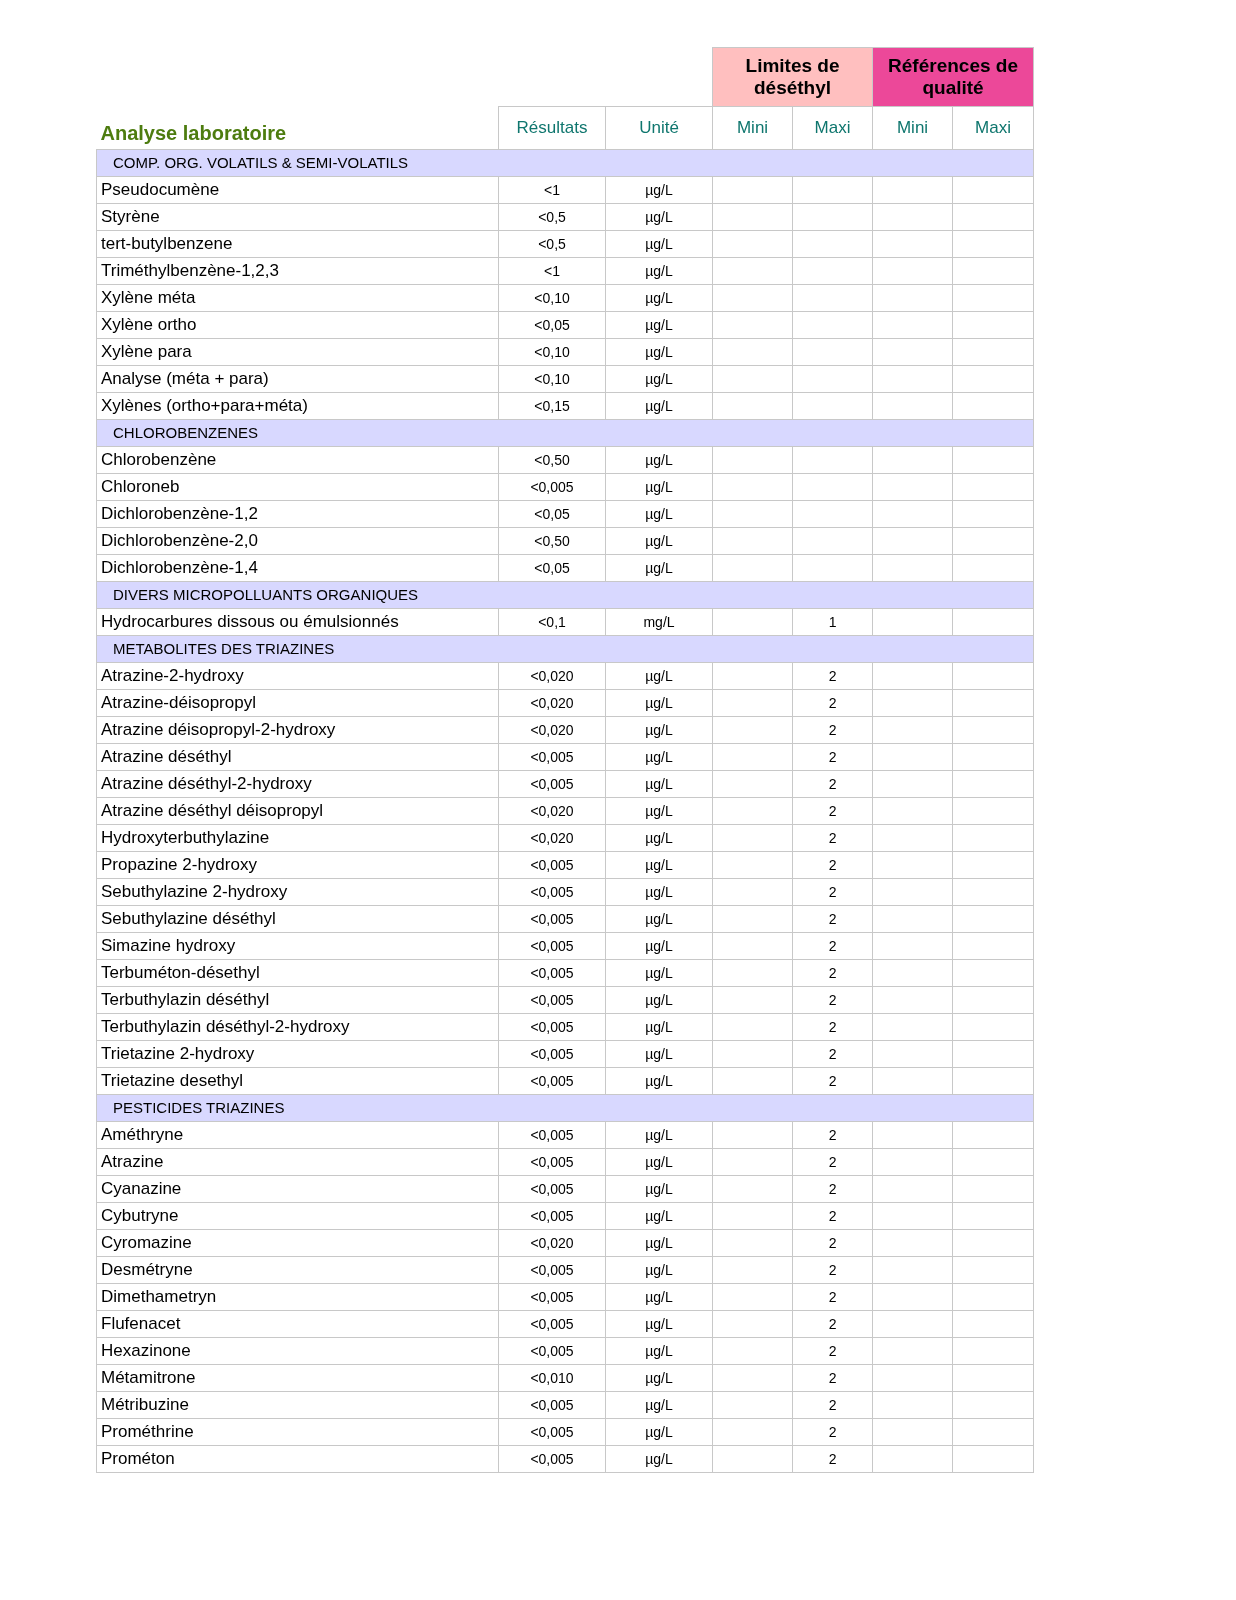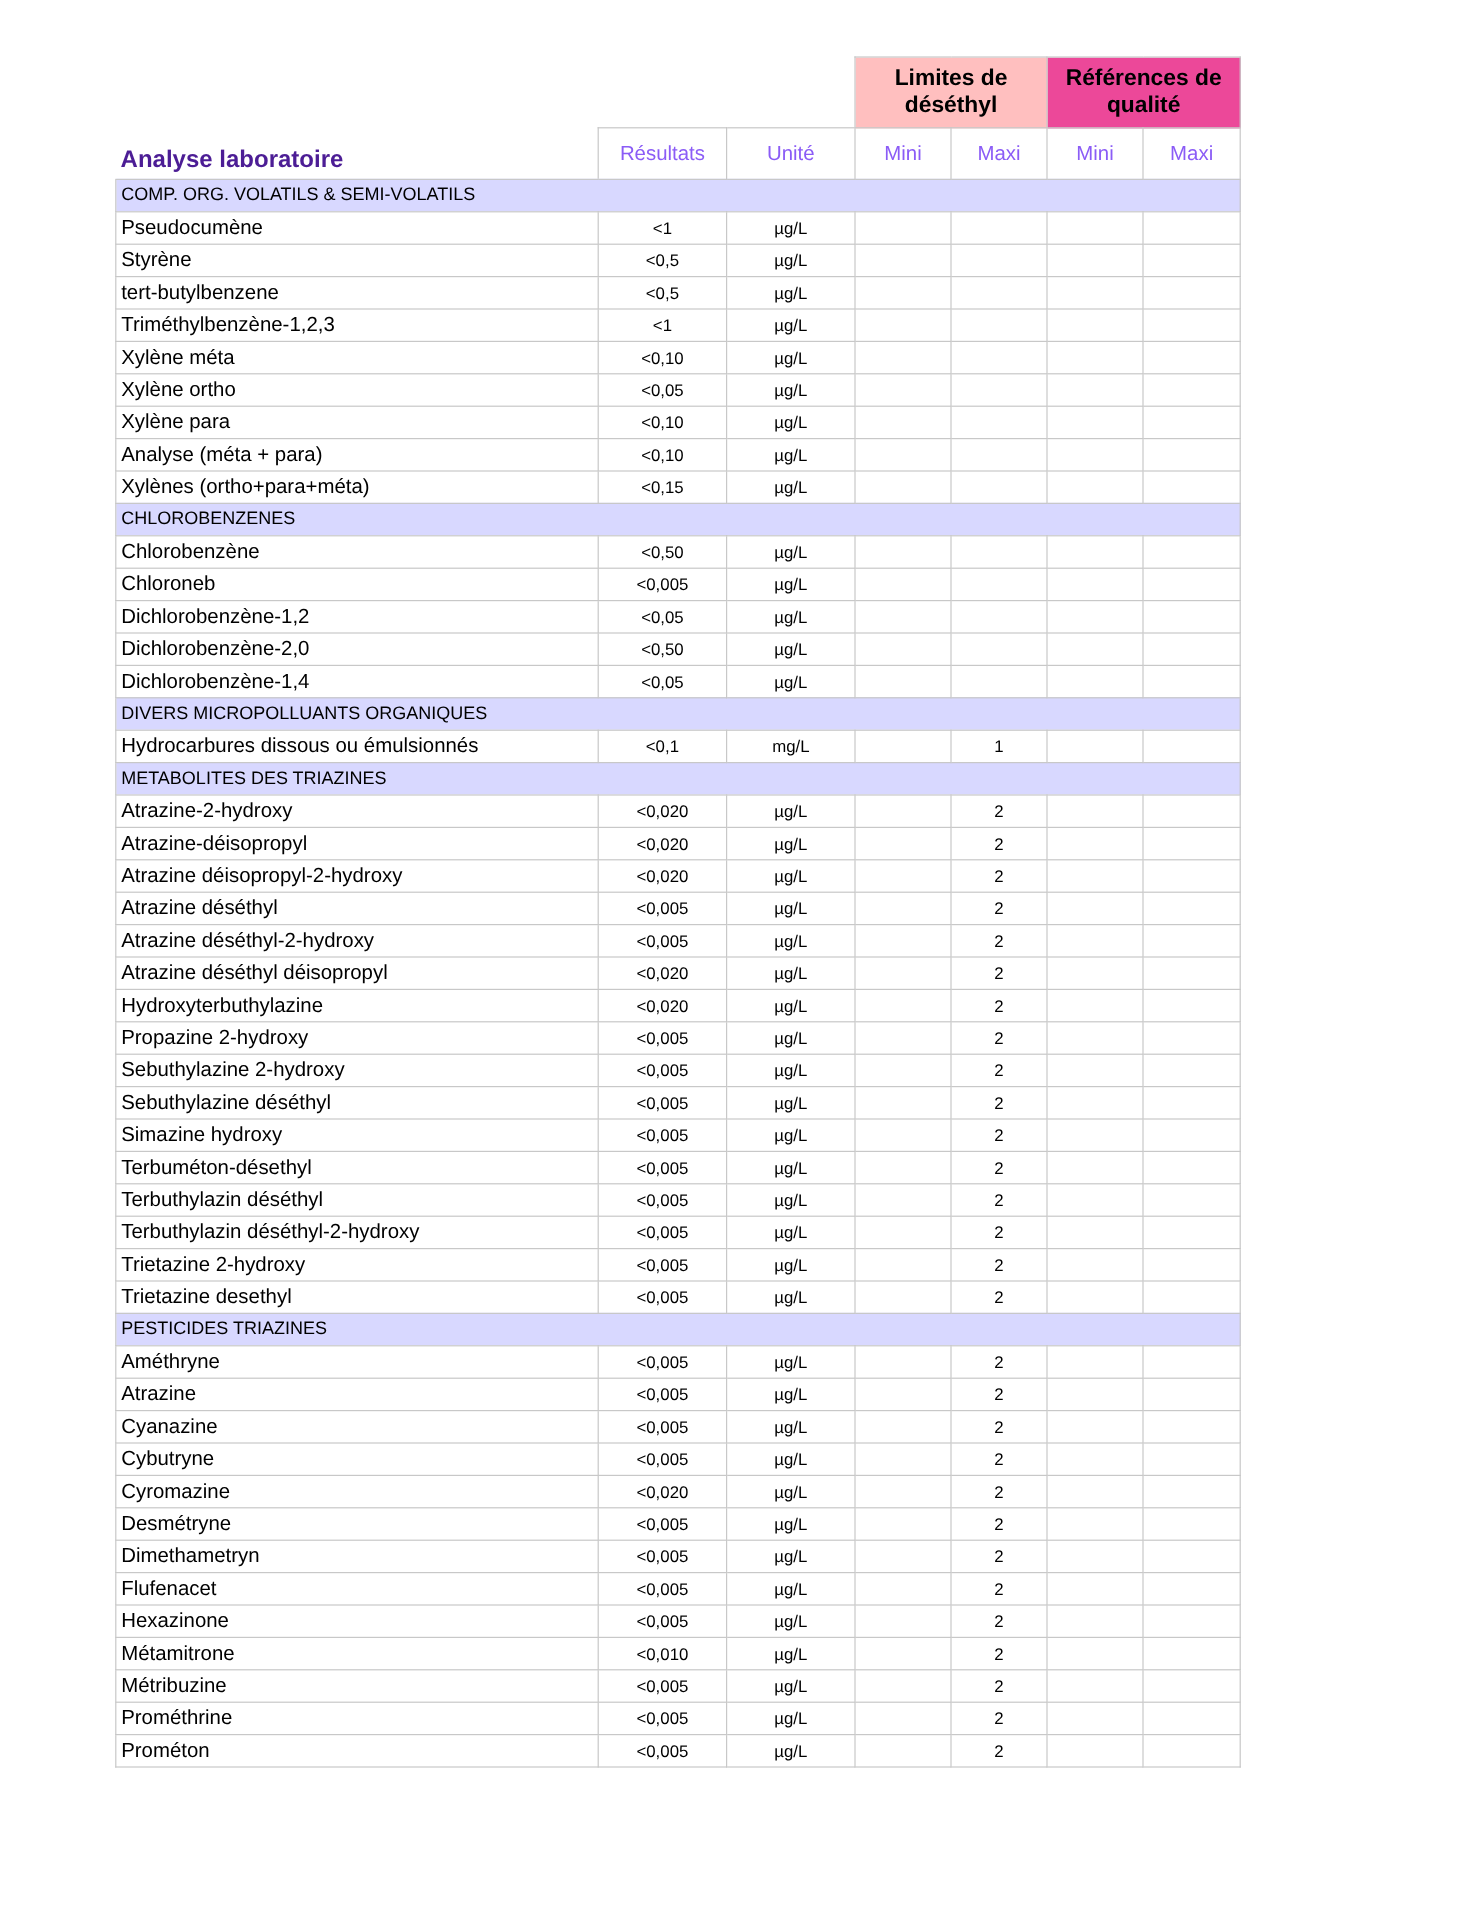--- a/index.html
+++ b/index.html
@@ -11,23 +11,23 @@
   col.c-unit { width: 107px; }
   col.c-lqmin { width: 80px; }
   col.c-lqmax { width: 80px; }
   col.c-rqmin { width: 80px; }
   col.c-rqmax { width: 81px; }
   td, th { padding: 0; border: 1px solid #c8c8c8; }
   tr.top-head th { height: 58px; font-weight: bold; font-size: 19px; line-height: 22px; text-align: center; }
   tr.top-head th.blank { border: none; background: transparent; }
   th.lq { background: #ffbfbf; border-color: #c8c8c8; }
   th.rq { background: #ec4899; border-color: #c8c8c8; }
-  tr.sub-head th { height: 38px; font-weight: normal; font-size: 17px; color: #8b5cf6; text-align: center; vertical-align: middle; }
-  tr.sub-head th.title { border: none; border-bottom: 1px solid #c8c8c8; text-align: left; font-weight: bold; font-size: 20px; color: #4c1d95; padding-left: 4px; vertical-align: bottom; padding-bottom: 4px; }
-  tr.section td { background: #d8d8ff; height: 26px; font-size: 15px; padding-left: 4px; border-left: 1px solid #c8c8c8; border-right: 1px solid #c8c8c8; }
+  tr.sub-head th { height: 38px; font-weight: normal; font-size: 17px; color: #0f766e; text-align: center; vertical-align: middle; }
+  tr.sub-head th.title { border: none; border-bottom: 1px solid #c8c8c8; text-align: left; font-weight: bold; font-size: 20px; color: #4d7c0f; padding-left: 4px; vertical-align: bottom; padding-bottom: 4px; }
+  tr.section td { background: #d8d8ff; height: 26px; font-size: 15px; padding-left: 16px; border-left: 1px solid #c8c8c8; border-right: 1px solid #c8c8c8; }
   tr.row td { height: 26px; font-size: 14px; text-align: center; }
   tr.row td.name { text-align: left; padding-left: 4px; font-size: 17px; }
 </style>
 </head>
 <body>
 
 <div id="sheet">
   <table>
     <colgroup>
       <col class="c-name">

